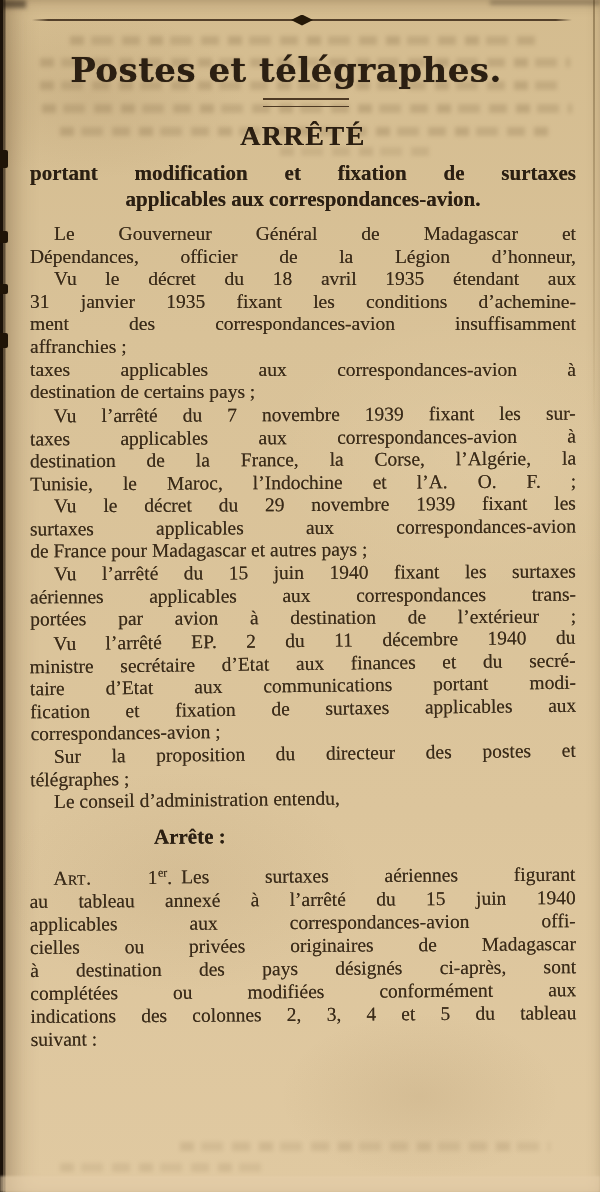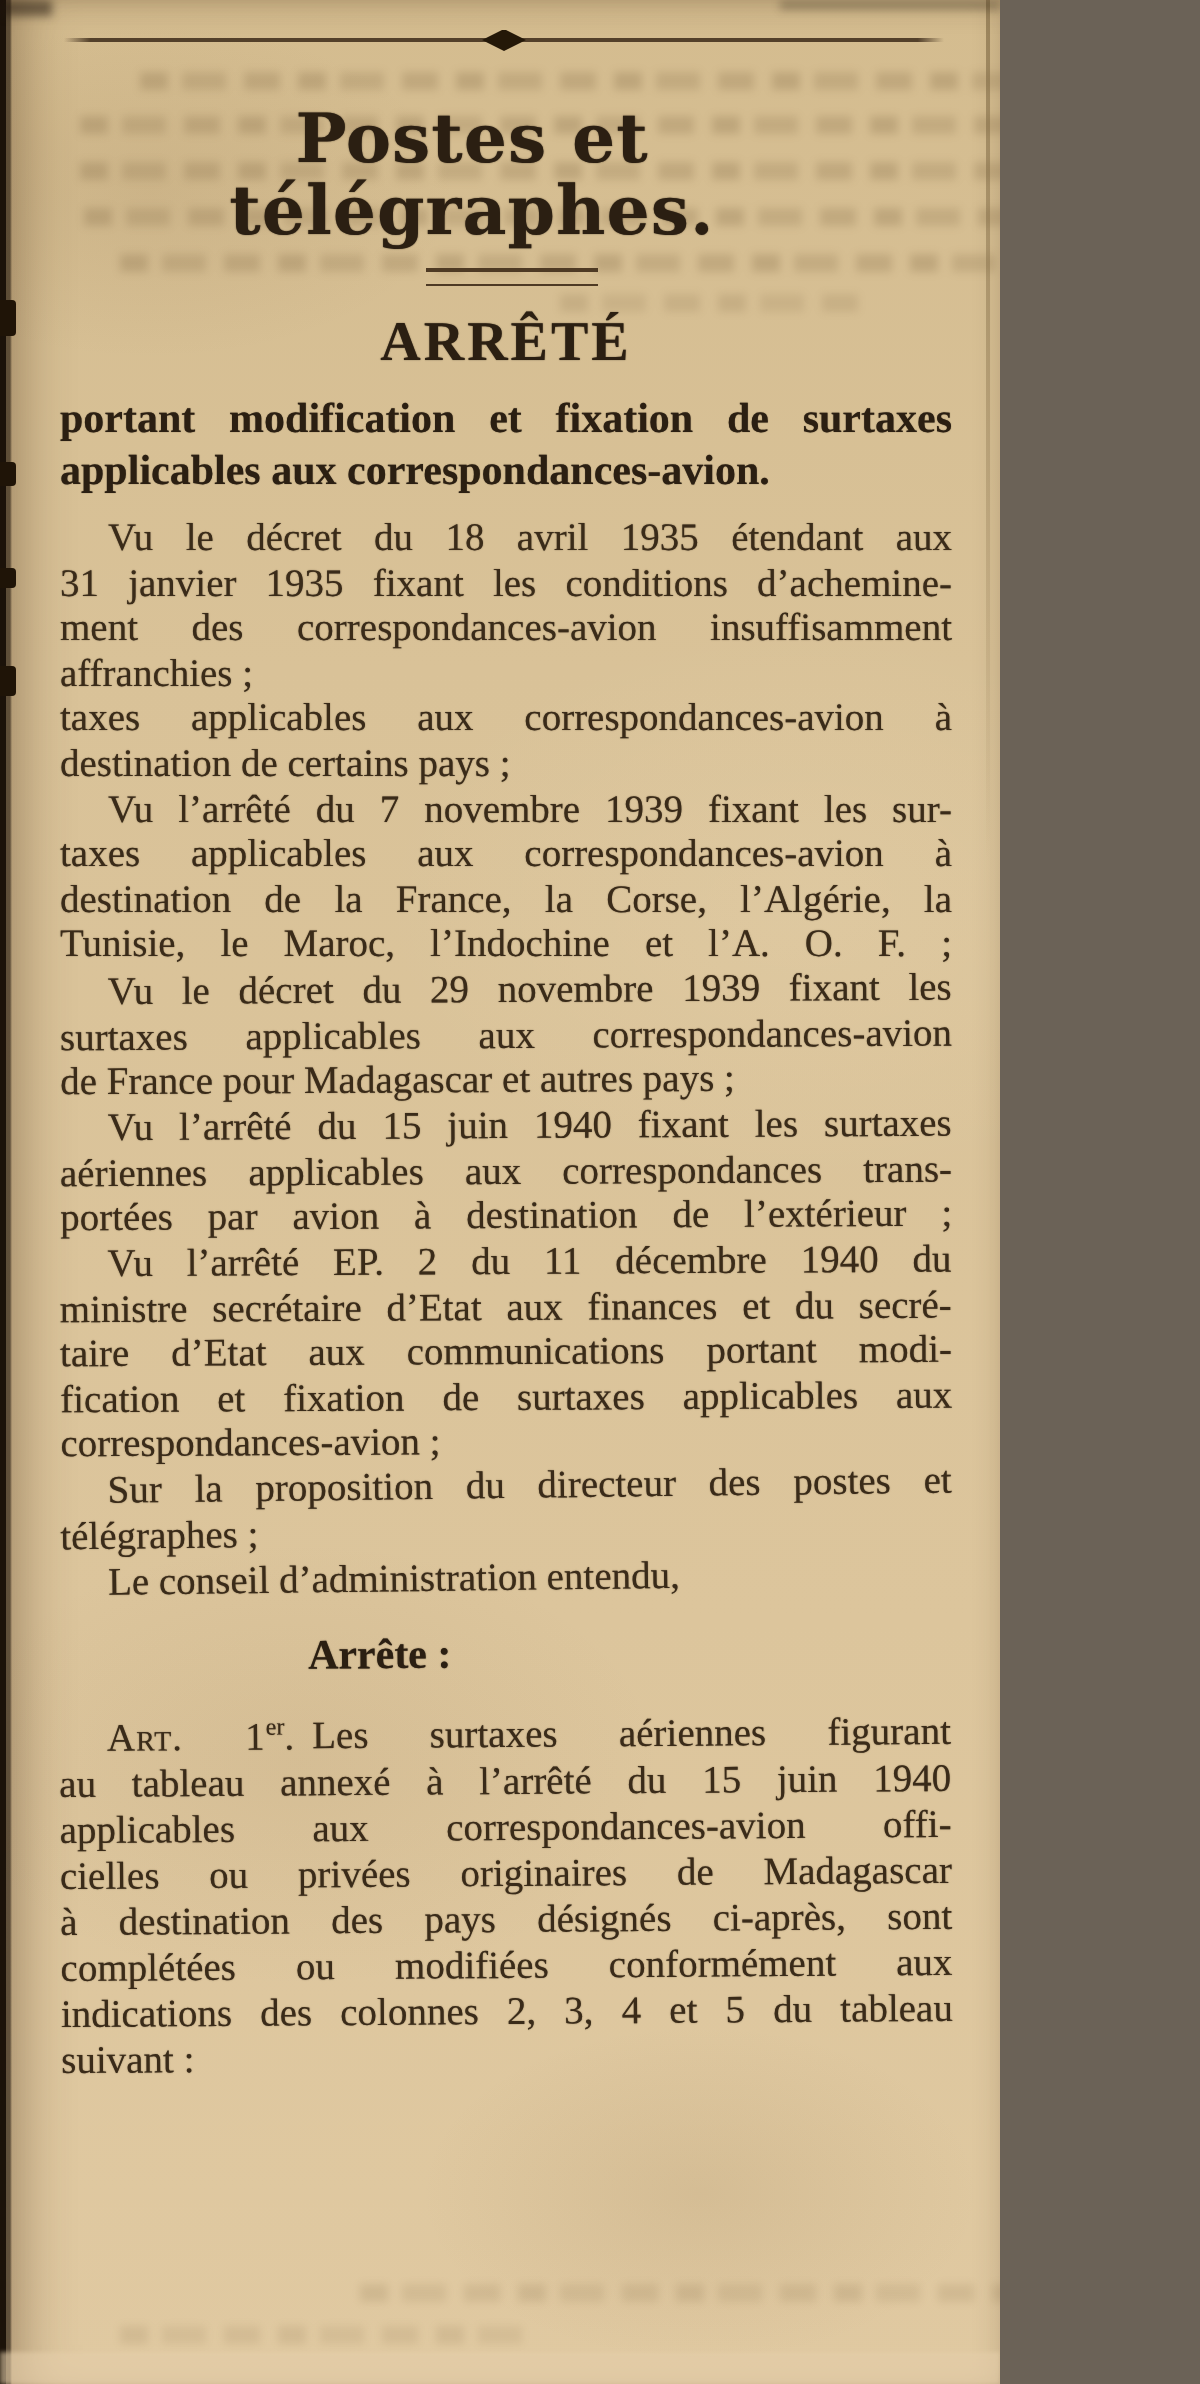--- a/index.html
+++ b/index.html
@@ -1,17 +1,17 @@
 <!DOCTYPE html>
 <html style="--paper: #d9c298; --ink: #3a2b19;"><head>
 <meta charset="utf-8">
 <style>
   html,body { margin:0; padding:0; background:#6b6257; }
   .page {
-    position:relative; width:500px; height:1192px; overflow:hidden;
+    position:relative; width:600px; height:1192px; overflow:hidden;
     background:linear-gradient(180deg,#d4bc8f 0%,#d9c298 28%,#dcc59c 68%,#e0c9a1 100%);
     font-family:"Liberation Serif","DejaVu Serif",serif;
     color:var(--ink,#3a2b19);
     box-shadow: inset 22px 0 28px -14px rgba(70,45,18,.45),
                 inset -10px 0 16px -12px rgba(70,45,18,.22),
                 inset 0 10px 16px -12px rgba(70,45,18,.25);
   }
   .texture { position:absolute; inset:0; pointer-events:none;
     background:
       radial-gradient(220px 120px at 15% 8%, rgba(120,90,50,.10), transparent 70%),
@@ -48,21 +48,21 @@
   .section-title { font-family:"DejaVu Serif","Liberation Serif",serif; font-weight:bold;
     font-size:34px; line-height:36px; margin:52px 0 0; text-align:center; padding-right:34px;
     letter-spacing:.5px; color:#2b1f12; text-shadow:0 0 .7px rgba(43,31,18,.8); }
   .title-rule { width:86px; height:6px; border-top:2px solid #4e3a24; border-bottom:1.5px solid #4e3a24;
     margin:10px auto 0; transform:translateX(3px); }
   .doc-title { font-size:28px; line-height:22px; font-weight:bold; text-align:center;
     margin:18px 0 0; letter-spacing:1.5px; color:#2b1f12; text-shadow:0 0 .6px rgba(43,31,18,.8); }
   .subtitle { margin-top:13px; font-weight:bold; font-size:21px; line-height:26px; color:#2b1f12;
     text-shadow:0 0 .5px rgba(43,31,18,.7); }
   .sub-just { text-align:justify; text-align-last:justify; }
-  .sub-center { }
+  .sub-center { text-align:center; }
 
   .bodytext { margin-top:11px; font-size:19.5px; line-height:22.6px; text-shadow:0 0 .6px rgba(58,43,25,.75); }
   .line { text-align:justify; text-align-last:justify; }
   .line.first { text-indent:24px; }
   .line.last { text-align-last:left; }
   .para:nth-child(5), .para:nth-child(6), .para:nth-child(7) { transform:rotate(-0.3deg); }
   .para:nth-child(8), .para:nth-child(9), .para:nth-child(10) { transform:rotate(-0.7deg); }
 
   .arrete { font-weight:bold; font-size:21px; margin:13px 0 0 124px; color:#2b1f12;
     transform:rotate(-0.5deg); text-shadow:0 0 .6px rgba(43,31,18,.8); }
@@ -105,20 +105,24 @@
     <h1 class="section-title">Postes et télégraphes.</h1>
     <div class="title-rule"></div>
     <h2 class="doc-title">ARRÊTÉ</h2>
 
     <div class="subtitle">
       <div class="sub-just">portant modification et fixation de surtaxes</div>
       <div class="sub-center">applicables aux correspondances-avion.</div>
     </div>
 
     <div class="bodytext">
+        <div class="para">
+          <div class="line first">Le Gouverneur Général de Madagascar et</div>
+          <div class="line">Dépendances, officier de la Légion d’honneur,</div>
+        </div>
         <div class="para">
         </div>
         <div class="para">
           <div class="line first">Vu le décret du 18 avril 1935 étendant aux</div>
           <div class="line">31 janvier 1935 fixant les conditions d’achemine-</div>
           <div class="line">ment des correspondances-avion insuffisamment</div>
           <div class="line last">affranchies ;</div>
         </div>
         <div class="para">
           <div class="line">taxes applicables aux correspondances-avion à</div>

